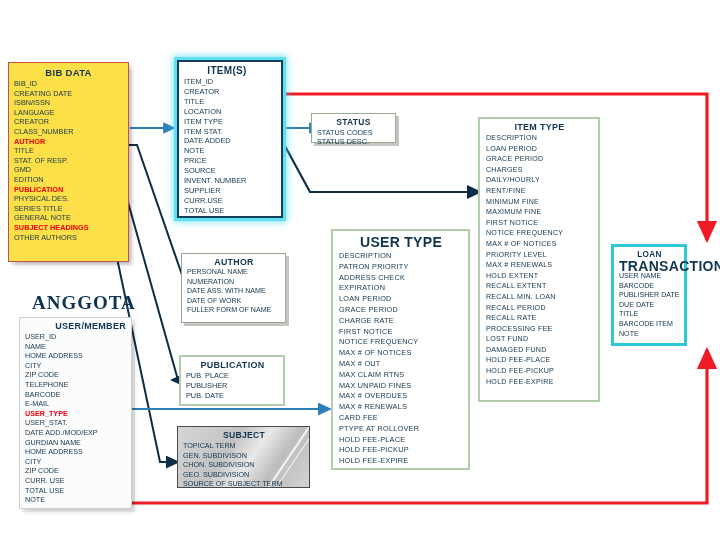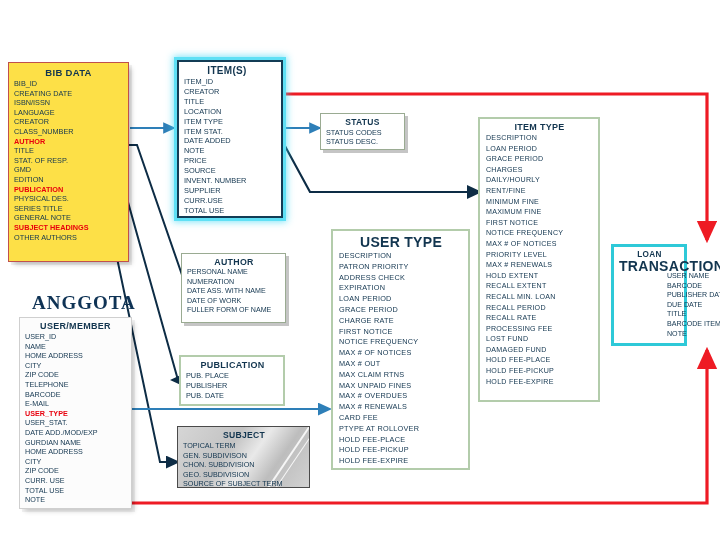--- a/index.html
+++ b/index.html
@@ -175,21 +175,21 @@
         <li>NOTE</li>
         <li>PRICE</li>
         <li>SOURCE</li>
         <li>INVENT. NUMBER</li>
         <li>SUPPLIER</li>
         <li>CURR.USE</li>
         <li>TOTAL USE</li>
       </ul>
   </div>
 
-  <div class="box skin-green-sh" id="status" style="left:320px;top:113px;width:85px;height:37px;padding:3px 5px 0 5px;">
+  <div class="box skin-green-sh" id="status" style="left:311px;top:113px;width:85px;height:30px;padding:3px 5px 0 5px;">
     <div class="title" style="font-size:8.5px;">STATUS</div>
     <ul style="font-size:7.3px;line-height:9.3px;">
         <li>STATUS CODES</li>
         <li>STATUS DESC.</li>
       </ul>
   </div>
 
   <div class="box skin-green" id="item-type" style="left:478px;top:117px;width:122px;height:285px;padding:3px 5px 0 6px;">
     <div class="title" style="font-size:9px;">ITEM TYPE</div>
     <ul style="font-size:7.1px;line-height:10.6px;letter-spacing:.25px;">
@@ -242,21 +242,21 @@
         <li>PTYPE AT ROLLOVER</li>
         <li>HOLD FEE-PLACE</li>
         <li>HOLD FEE-PICKUP</li>
         <li>HOLD FEE-EXPIRE</li>
       </ul>
   </div>
 
   <div class="box skin-cyan2" id="loan-transaction" style="left:611px;top:244px;width:76px;height:102px;padding:3px 4px 0 5px;">
     <div class="title" style="font-size:8.2px;line-height:10px;">LOAN</div>
     <div class="title" style="font-size:14px;line-height:10px;">TRANSACTION</div>
-    <ul style="font-size:7.1px;line-height:9.6px;margin-left:48px;">
+    <ul style="font-size:7.1px;line-height:9.6px;">
         <li>USER NAME</li>
         <li>BARCODE</li>
         <li>PUBLISHER DATE</li>
         <li>DUE DATE</li>
         <li>TITLE</li>
         <li>BARCODE ITEM</li>
         <li>NOTE</li>
       </ul>
   </div>
 
@@ -287,21 +287,21 @@
     <ul style="font-size:7.2px;line-height:9.5px;position:relative;z-index:2;">
         <li>TOPICAL TERM</li>
         <li>GEN. SUBDIVISON</li>
         <li>CHON. SUBDIVISION</li>
         <li>GEO. SUBDIVISION</li>
         <li>SOURCE OF  SUBJECT TERM</li>
       </ul>
   </div>
 
   <div class="box skin-plain" id="user-member" style="left:19px;top:317px;width:113px;height:192px;padding:3px 5px 0 5px;">
-    <div class="title" style="font-size:9px;">USER/MEMBER</div>
+    <div class="title" style="font-size:9px;text-align:right;">USER/MEMBER</div>
     <ul style="font-size:7.2px;line-height:9.6px;">
         <li>USER_ID</li>
         <li>NAME</li>
         <li>HOME ADDRESS</li>
         <li>CITY</li>
         <li>ZIP CODE</li>
         <li>TELEPHONE</li>
         <li>BARCODE</li>
         <li>E-MAIL</li>
         <li class="hl">USER_TYPE</li>

